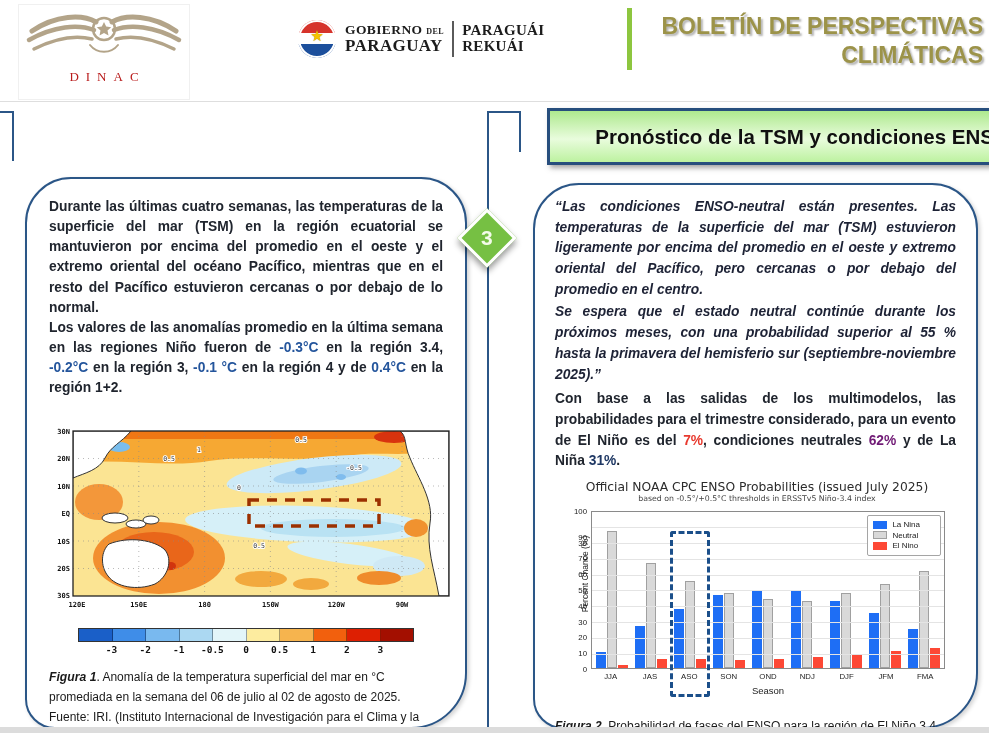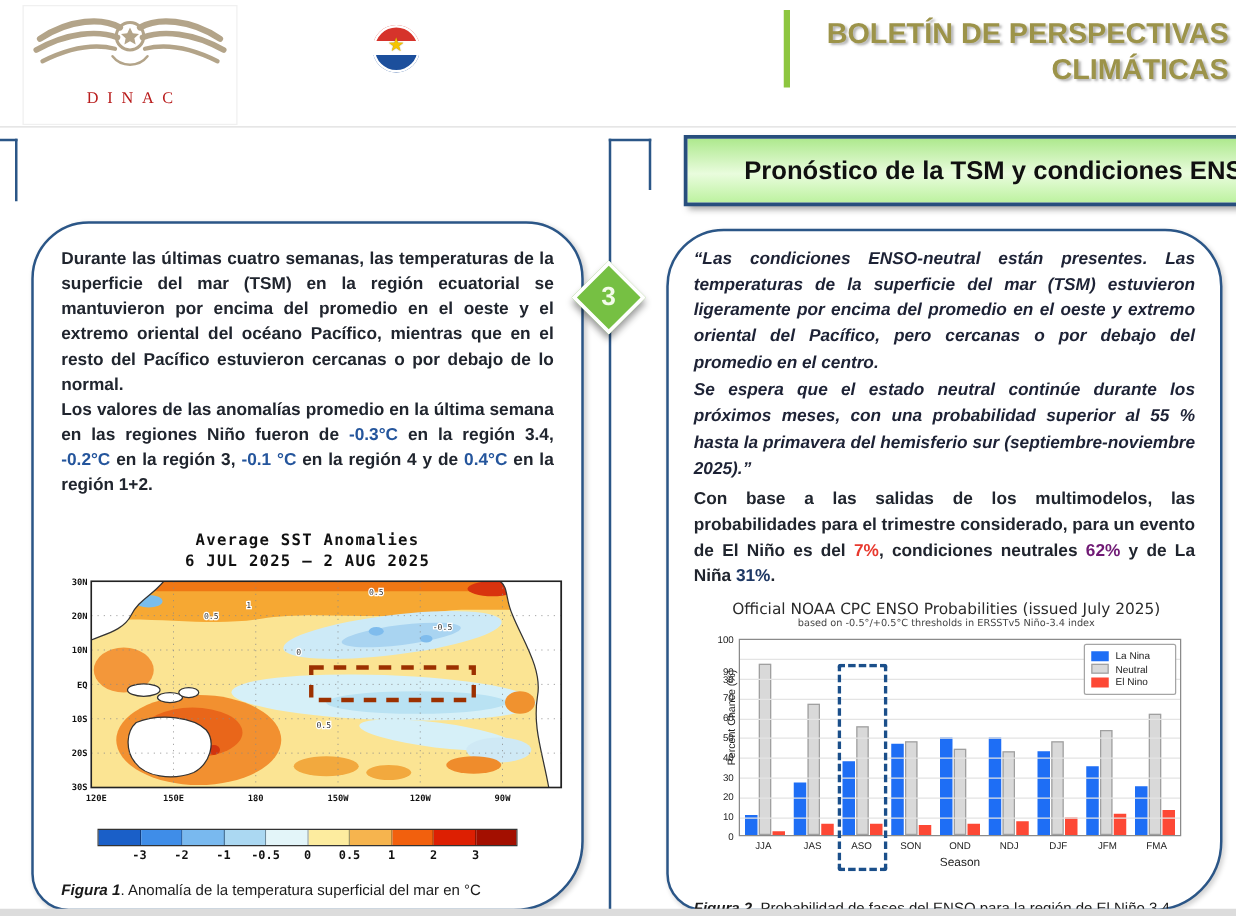--- a/index.html
+++ b/index.html
@@ -113,20 +113,31 @@
         </g>
         <path d="M84,17 l2.2,4.6 5,.6 -3.7,3.4 1,4.9 -4.5,-2.5 -4.5,2.5 1,-4.9 -3.7,-3.4 5,-.6 Z" fill="#b3a489"></path>
       </svg>
       <span class="dinac-name">DINAC</span>
     </div>
 
     <div id="gov-logo">
       <div id="gov-emblem">
           <span class="star">★</span>
         </div>
+      <div class="gov-text">
+        <div class="gov-es">
+          <div class="l1"><span>GOBIERNO</span> <span class="del">DEL</span></div>
+          <div class="l2">PARAGUAY</div>
+        </div>
+        <div class="gov-divider"></div>
+        <div class="gov-gn">
+          <div>PARAGUÁI</div>
+          <div>REKUÁI</div>
+        </div>
+      </div>
     </div>
 
     <div id="title-accent-bar"></div>
     <div id="bulletin-title">
       <div>BOLETÍN DE PERSPECTIVAS</div>
       <div>CLIMÁTICAS</div>
     </div>
   </div>
 
   <div id="bracket-left" class="line-navy"></div>
@@ -139,24 +150,20 @@
 
   <div id="step-diamond">
     <span>3</span>
   </div>
 
   <div id="left-panel" class="panel">
     <p class="body-text">Durante las últimas cuatro semanas, las temperaturas de la superficie del mar (TSM) en la región ecuatorial se mantuvieron por encima del promedio en el oeste y el extremo oriental del océano Pacífico, mientras que en el resto del Pacífico estuvieron cercanas o por debajo de lo normal.</p>
     <p class="body-text"><span>Los valores de las anomalías promedio en la última semana en las regiones Niño fueron de </span><span class="val-blue">-0.3°C</span><span> en la región 3.4, </span><span class="val-blue">-0.2°C</span><span> en la región 3, </span><span class="val-blue">-0.1 °C</span><span> en la región 4 y de </span><span class="val-blue">0.4°C</span><span> en la región 1+2.</span></p>
 
     <div id="fig1">
-      <div class="map-title">
-        <div>Average SST Anomalies</div>
-        <div>6 JUL 2025 – 2 AUG 2025</div>
-      </div>
 
       <svg id="sst-map" width="408" height="188" viewBox="0 0 408 188">
         <defs>
             <clipPath id="mapclip">
               <rect x="24" y="3" width="376" height="165"></rect>
             </clipPath>
           </defs>
         <g clip-path="url(#mapclip)">
           <rect x="24" y="3" width="376" height="165" fill="#fbe493"></rect>
           <path d="M24,3 H400 V20 C360,31 328,22 298,28 C258,35 200,26 160,33 C120,40 70,30 24,35 Z" fill="#f6a833"></path>

